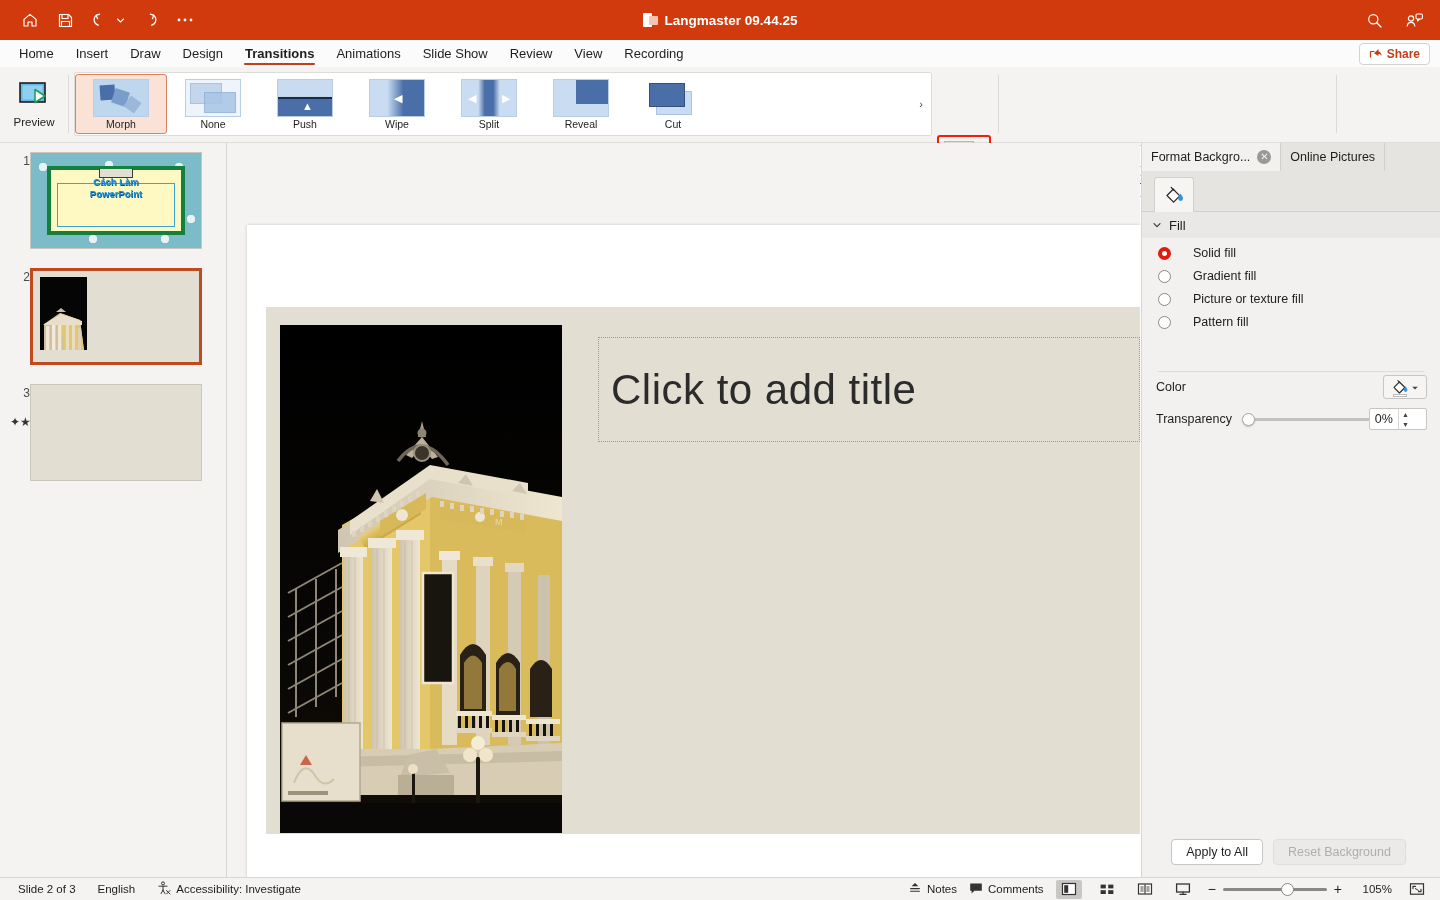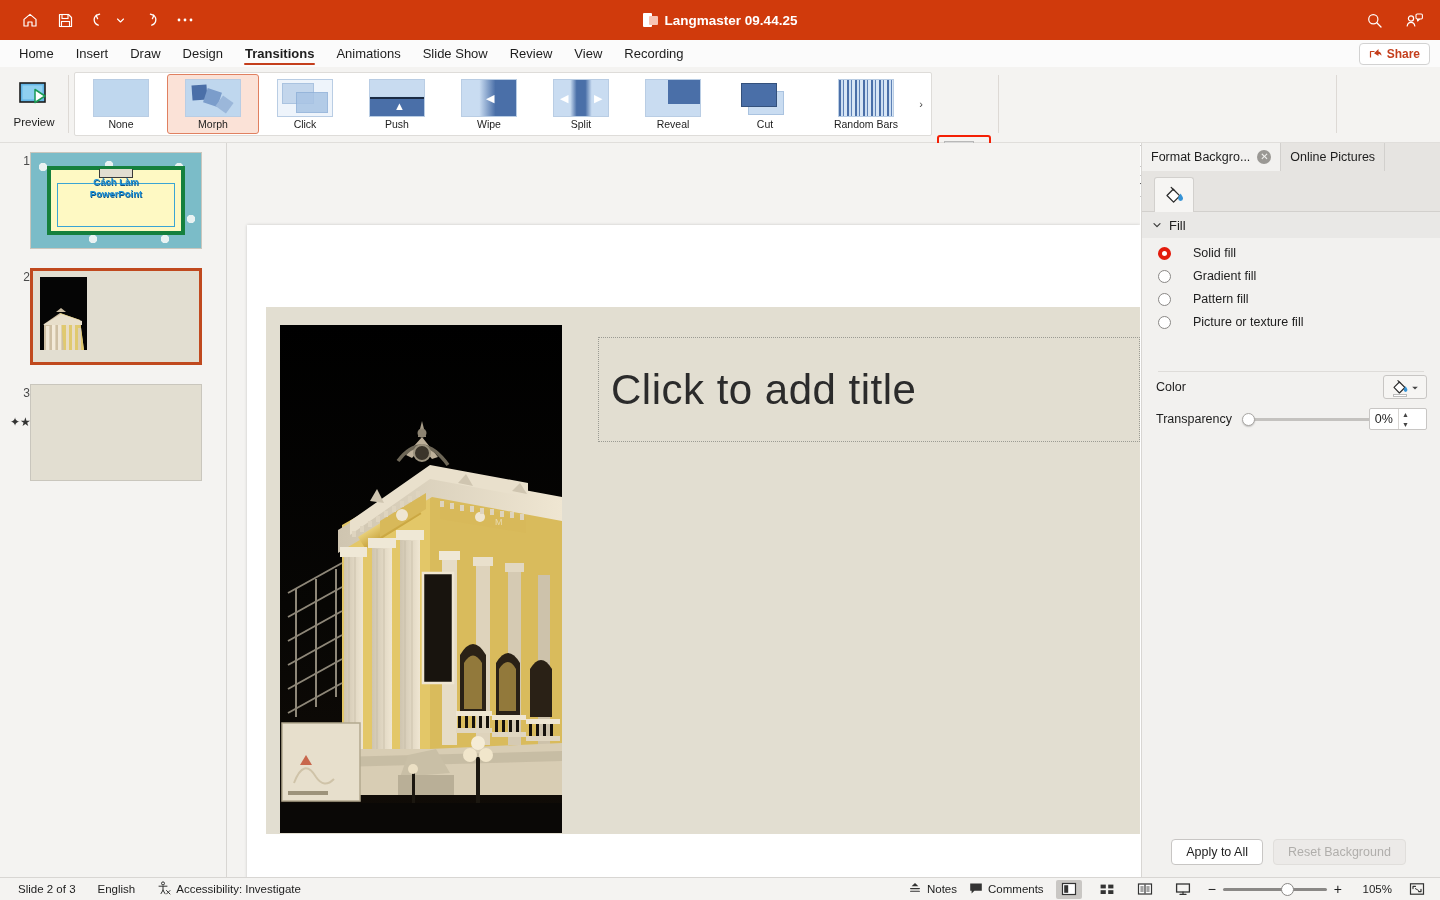--- a/index.html
+++ b/index.html
@@ -394,38 +394,34 @@
           <rect x="3" y="2" width="25" height="19" fill="#63b5e5" stroke="#1d1d1d" stroke-width="1.6"></rect>
           <rect x="5.5" y="4.4" width="20" height="14" fill="#8fd0f0"></rect>
           <path d="M18 8.5 28 15l-10 6.5z" fill="#fff" stroke="#1a9b55" stroke-width="1.5" stroke-linejoin="round"></path>
         </svg>
       </span>
       <span class="preview-lbl">Preview</span>
     </div>
     <div class="rib-div" style="left:68px;"></div>
 
     <div class="gallery">
-      <div class="gitem">
-        <div class="gthumb"></div>
-        <div class="glabel">None</div>
-      </div>
       <div class="gitem sel">
         <div class="gthumb">
           <i class="t-morph-1"></i>
             <i class="t-morph-2"></i>
             <i class="t-morph-3"></i>
         </div>
         <div class="glabel">Morph</div>
       </div>
       <div class="gitem">
         <div class="gthumb" style="background:#eef4fb;">
           <i class="t-fade-1"></i>
             <i class="t-fade-2"></i>
         </div>
-        <div class="glabel">Click</div>
+        <div class="glabel">None</div>
       </div>
       <div class="gitem">
         <div class="gthumb">
           <i class="t-push-top"></i>
             <i class="t-push-bot"></i>
           <span class="arrowg" style="left:24px;top:21px;">▲</span>
         </div>
         <div class="glabel">Push</div>
       </div>
       <div class="gitem">
@@ -449,26 +445,20 @@
             <i class="t-reveal-2"></i>
         </div>
         <div class="glabel">Reveal</div>
       </div>
       <div class="gitem">
         <div class="gthumb" style="background:#fff;border-color:transparent;">
           <i class="t-cut-1"></i>
             <i class="t-cut-2"></i>
         </div>
         <div class="glabel">Cut</div>
-      </div>
-      <div class="gitem" style="width:110px;">
-        <div class="gthumb">
-            <i class="t-bars"></i>
-          </div>
-        <div class="glabel">Random Bars</div>
       </div>
       <div class="gmore">›</div>
     </div>
 
     <div class="effect-wrap">
       <div class="effect-btn">
         <div class="effect-icorow">
           <div class="effect-ico">
             <i style="position:absolute;left:4px;top:4px;width:11px;height:11px;background:#3c5f95;"></i>
             <i style="position:absolute;left:13px;top:8px;width:11px;height:11px;background:#6d90c4;transform:rotate(20deg);"></i>
@@ -845,25 +835,25 @@
       <div class="radiorow">
         <span class="radio on"></span>
         <span class="radiolbl">Solid fill</span>
       </div>
       <div class="radiorow">
         <span class="radio"></span>
         <span class="radiolbl">Gradient fill</span>
       </div>
       <div class="radiorow">
         <span class="radio"></span>
-        <span class="radiolbl">Pattern fill</span>
+        <span class="radiolbl">Picture or texture fill</span>
       </div>
       <div class="radiorow">
         <span class="radio"></span>
-        <span class="radiolbl">Picture or texture fill</span>
+        <span class="radiolbl">Pattern fill</span>
       </div>
     </div>
 
     <div class="hr" style="top:228px;"></div>
 
     <div class="proprow" style="top:230px;">
       <span class="proplbl">Color</span>
       <span class="colorbtn">
         <span class="bucket">
           <svg width="18" height="18" viewBox="0 0 18 18">

